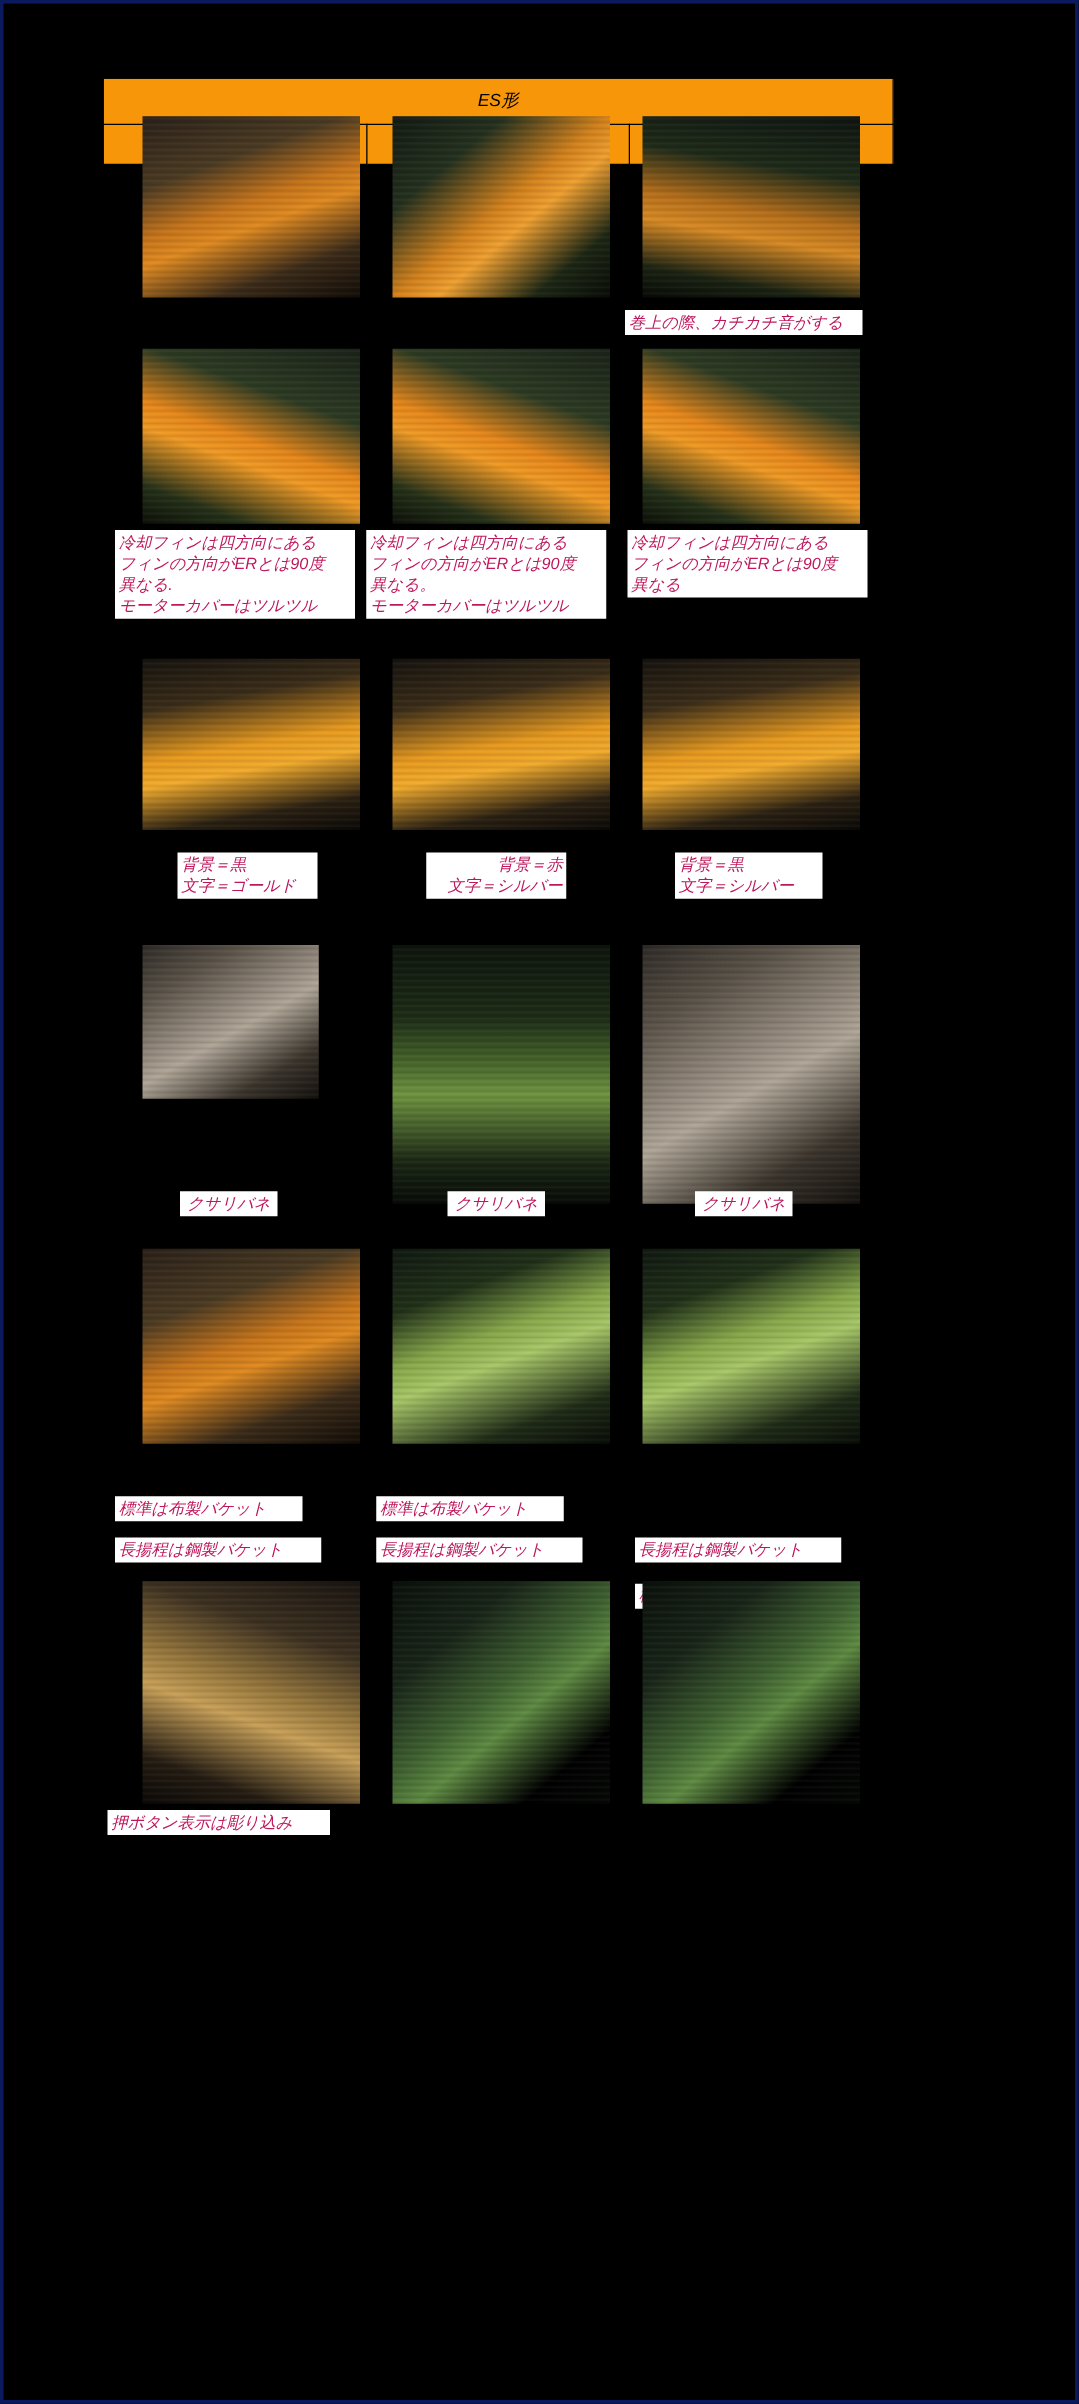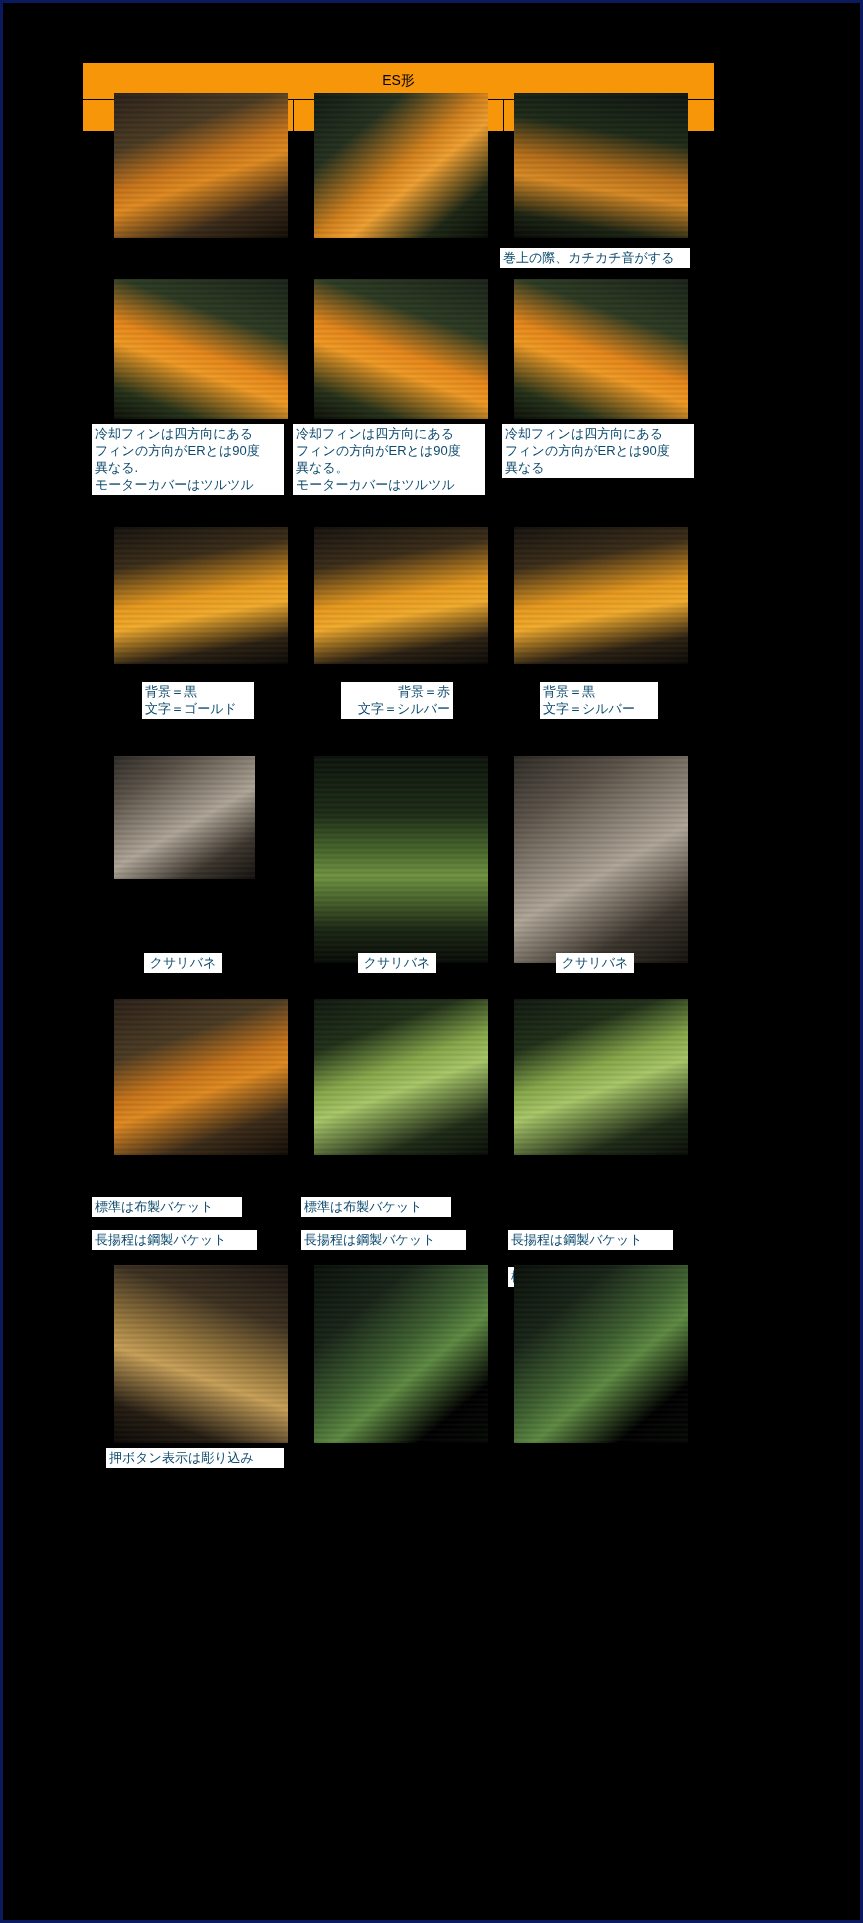--- a/index.html
+++ b/index.html
@@ -1,16 +1,16 @@
 <!DOCTYPE html>
 <html><head>
 <meta charset="utf-8">
 <title>ES形 比較表</title>
 <style>
-  * { box-sizing: border-box; }
+  * { box-sizing: border-box; font-style: italic; }
   html, body {
     margin: 0;
     padding: 0;
     background: #000;
   }
   body {
     width: 863px;
     height: 1923px;
     position: relative;
     font-family: "Liberation Sans", "DejaVu Sans", sans-serif;
@@ -68,21 +68,21 @@
   .photo {
     position: absolute;
     background: #1a1208;
     background-repeat: no-repeat;
     overflow: hidden;
   }
 
   .caption {
     position: absolute;
     background: #ffffff;
-    color: #0c4a6e;
+    color: #be185d;
     font-size: 13px;
     line-height: 17px;
     padding: 1px 3px 2px 3px;
     white-space: pre;
     font-family: "Liberation Sans", "DejaVu Sans", sans-serif;
     letter-spacing: 0px;
   }
 
   
   .ph-a { background:
@@ -155,21 +155,21 @@
 文字＝ゴールド</div>
 
       <div class="photo ph-f" style="left:32px; top:753px; width:141px; height:123px;"></div>
       <div class="caption" style="left:62px; top:950px; width:78px; text-align:center;">クサリバネ</div>
 
       <div class="photo ph-a" style="left:32px; top:996px; width:174px; height:156px;"></div>
       <div class="caption" style="left:10px; top:1194px; width:150px;">標準は布製バケット</div>
       <div class="caption" style="left:10px; top:1227px; width:165px;">長揚程は鋼製バケット</div>
 
       <div class="photo ph-i" style="left:32px; top:1262px; width:174px; height:178px;"></div>
-      <div class="caption" style="left:24px; top:1445px; width:178px;">押ボタン表示は彫り込み</div>
+      <div class="caption" style="left:4px; top:1445px; width:178px;">押ボタン表示は彫り込み</div>
     </div>
 
     <div class="col" id="col2">
 
       <div class="photo ph-c" style="left:21px; top:90px; width:174px; height:145px;"></div>
 
       <div class="photo ph-b" style="left:21px; top:276px; width:174px; height:140px;"></div>
       <div class="caption" style="left:0px; top:421px; width:192px;">冷却フィンは四方向にある
 フィンの方向がERとは90度
 異なる。

